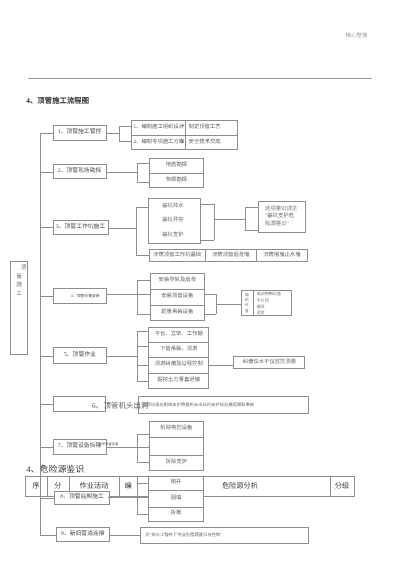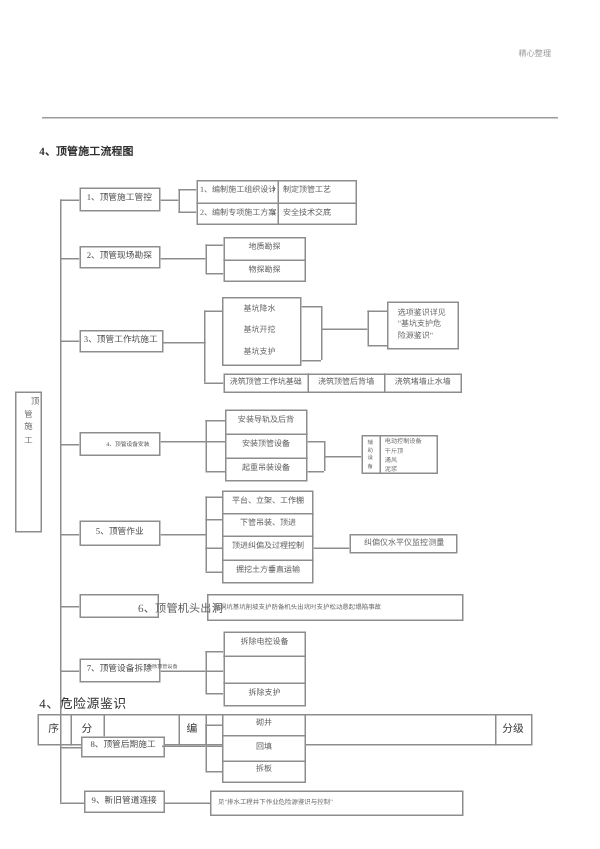--- a/index.html
+++ b/index.html
@@ -56,21 +56,23 @@
   </div>
 
   <div class="tbl" style="left:25px;top:475.7px;width:329.5px;height:21.1px"></div>
   <div class="vl" style="left:46.6px;top:475.7px;height:21.1px"></div>
   <div class="vl" style="left:69.2px;top:475.7px;height:21.1px"></div>
   <div class="vl" style="left:118.8px;top:475.7px;height:21.1px"></div>
   <div class="vl" style="left:136.7px;top:475.7px;height:21.1px"></div>
   <div class="vl" style="left:329.5px;top:475.7px;height:21.1px"></div>
   <div class="tcell" style="left:25px;top:475.7px;width:21.6px;height:21.1px">序</div>
   <div class="tcell" style="left:46.6px;top:475.7px;width:22.6px;height:21.1px">分</div>
+  <div class="tcell" style="left:69.2px;top:475.7px;width:49.6px;height:21.1px">作业活动</div>
   <div class="tcell" style="left:119.3px;top:475.7px;width:17.4px;height:21.1px">编</div>
+  <div class="tcell" style="left:203px;top:475.7px;width:126.5px;height:21.1px;justify-content:flex-start;padding-left:18.9px">危险源分析</div>
   <div class="tcell" style="left:329.5px;top:475.7px;width:25px;height:21.1px">分级</div>
 
   <div class="vl" style="left:40.3px;top:133.3px;height:401.6px"></div>
   <div class="hl" style="left:40.3px;top:133.3px;width:12.5px"></div>
   <div class="hl" style="left:40.3px;top:171.5px;width:12.5px"></div>
   <div class="hl" style="left:40.3px;top:227.4px;width:12.5px"></div>
   <div class="hl" style="left:40.3px;top:296.0px;width:12.5px"></div>
   <div class="hl" style="left:40.3px;top:355.5px;width:12.5px"></div>
   <div class="hl" style="left:40.3px;top:403.6px;width:12.5px"></div>
   <div class="hl" style="left:40.3px;top:446.7px;width:12.5px"></div>

